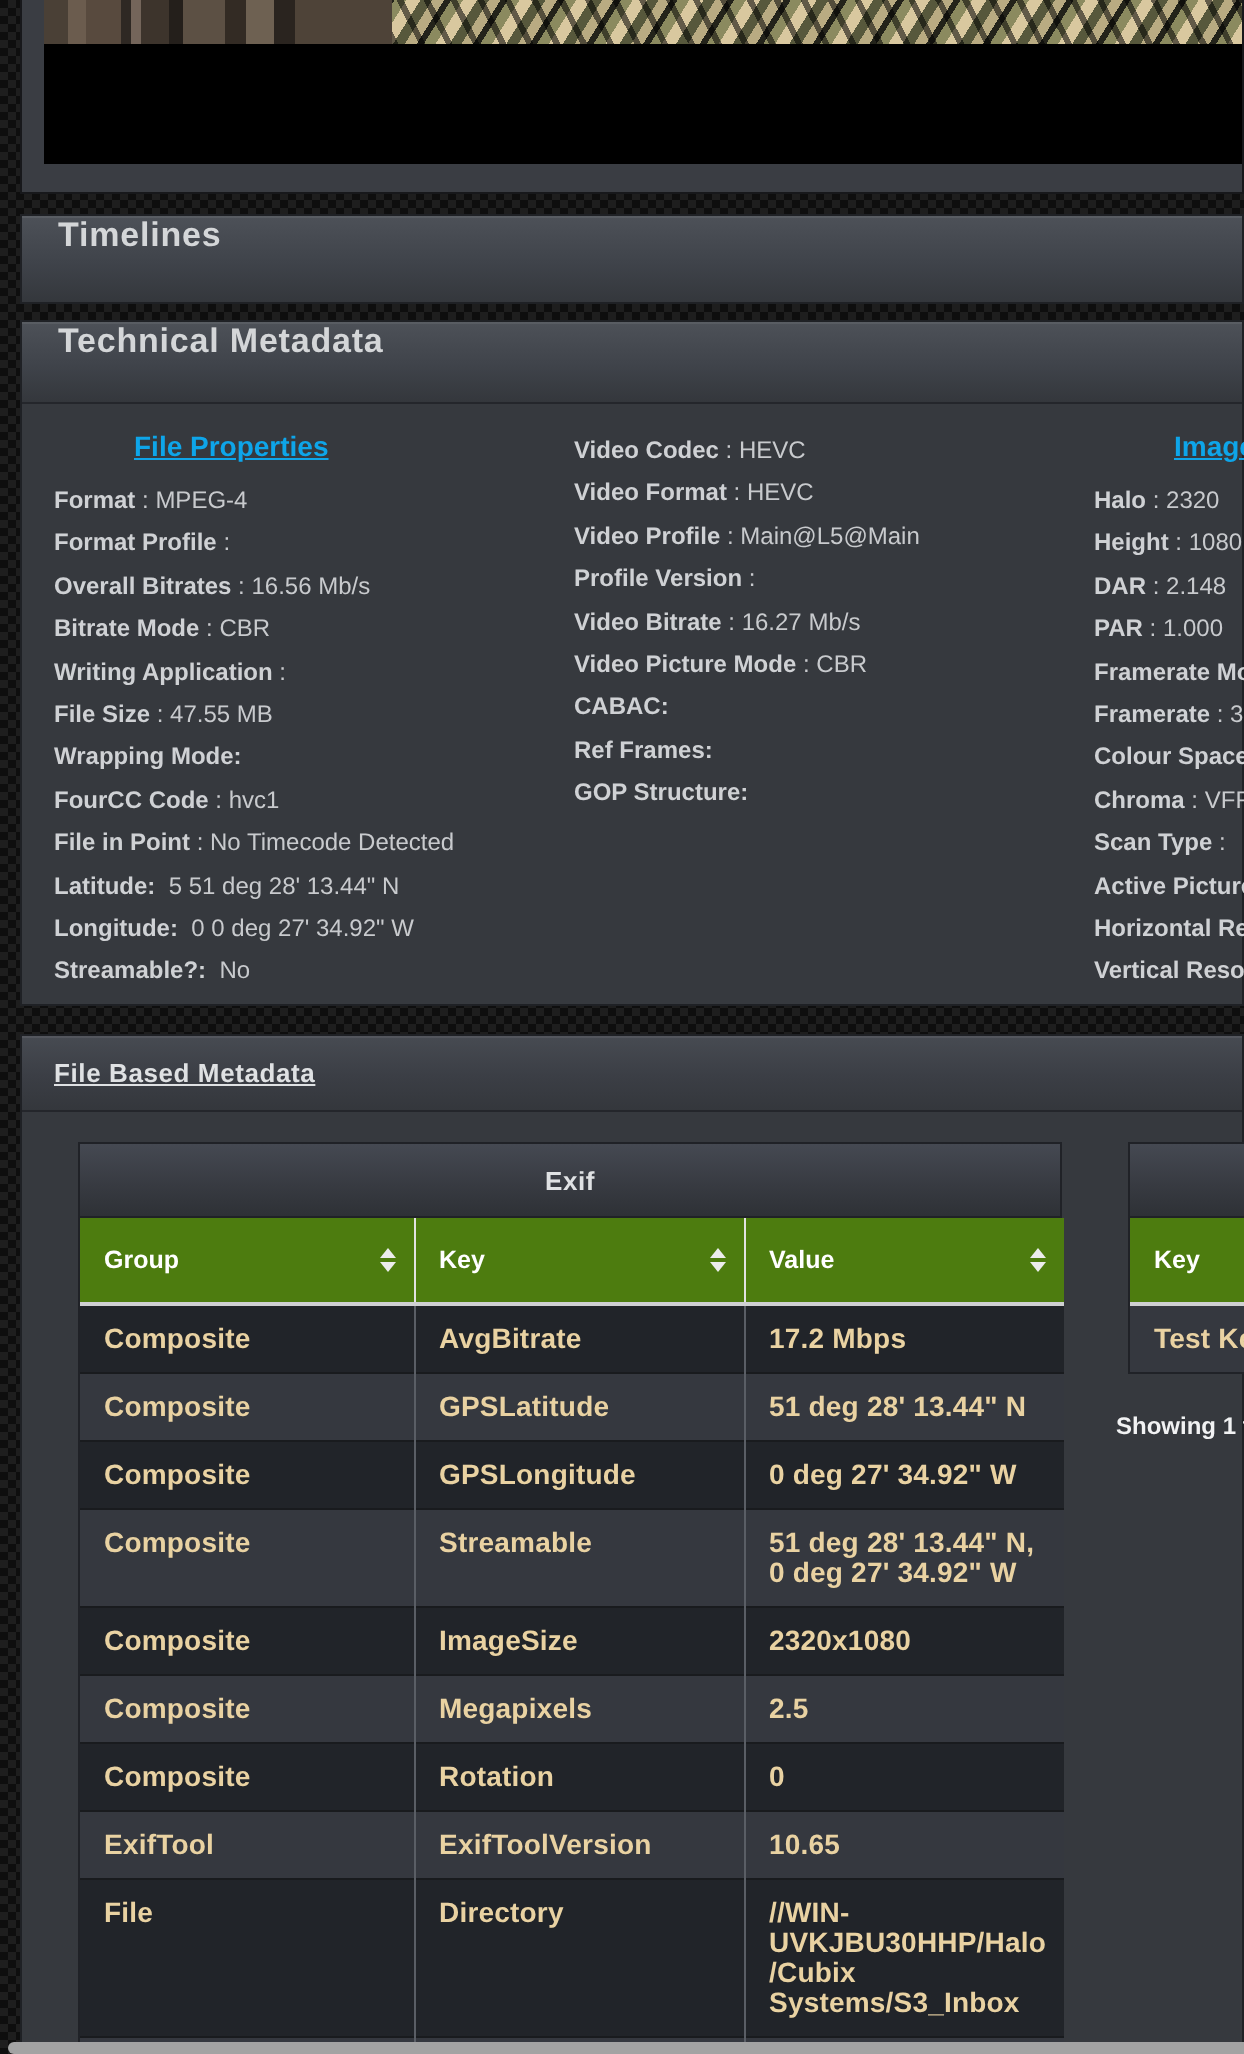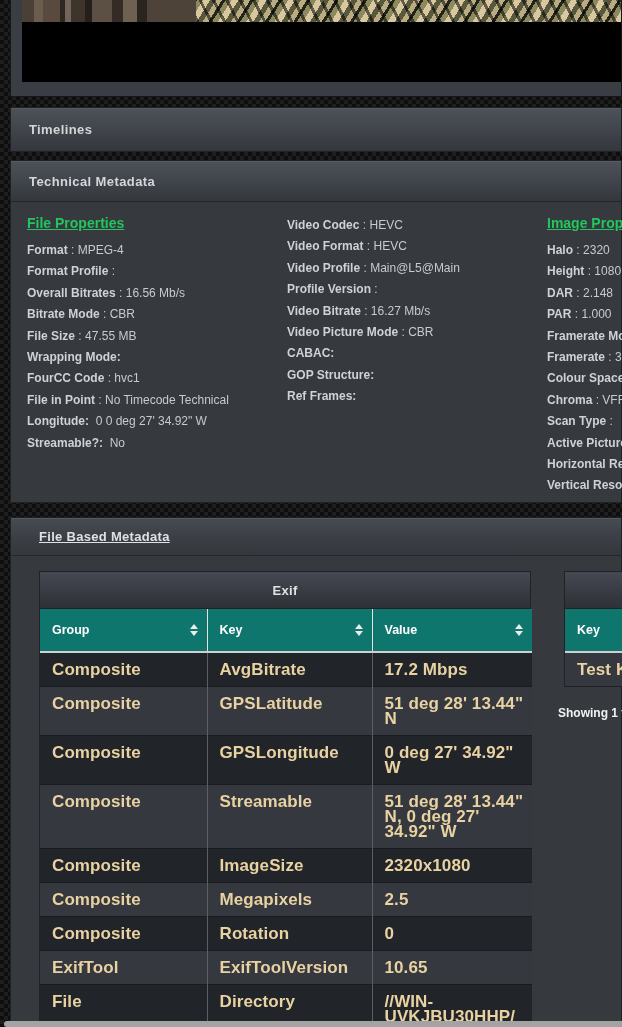--- a/index.html
+++ b/index.html
@@ -7,64 +7,64 @@
     position:relative;width:622px;height:1027px;overflow:hidden;
     font-family:"Liberation Sans",sans-serif;
     background-color:#0e0e0e;
     background-image:
       linear-gradient(45deg,#1e1e1e 25%,transparent 25%,transparent 75%,#1e1e1e 75%),
       linear-gradient(45deg,#1e1e1e 25%,transparent 25%,transparent 75%,#1e1e1e 75%);
     background-position:0 0,4px 4px;background-size:8px 8px;
   }
   .panel{position:absolute;background:#36393e;border:1px solid #1f2125;box-sizing:border-box;}
   .section-bar{
-    height:40px;display:flex;align-items:center;padding:0 18px;
+    height:40px;display:flex;align-items:flex-start;padding:0 18px;
     background:linear-gradient(180deg,#4d5158 0%,#3f434a 55%,#34373c 100%);
     border-bottom:1px solid #24262b;box-shadow:inset 0 1px 0 rgba(255,255,255,.07);
-    color:#d4d6d8;font-size:13px;font-weight:bold;letter-spacing:.4px;
+    color:#d4d6d8;font-size:17px;font-weight:bold;letter-spacing:.4px;
   }
   
   #video-panel{left:10px;top:0;width:612px;height:97px;background:#3a3d43;border:1px solid #17181b;border-top:none;}
   .video-black{position:absolute;left:11px;top:0;right:0;height:82px;background:#000;}
   .video-frame{position:absolute;left:0;top:0;right:0;height:22px;display:flex;overflow:hidden;}
   .frame-wood{width:29%;background:linear-gradient(90deg,#4a4036 0 7%,#6b5c4e 7% 12%,#584a3e 12% 22%,#2e2823 22% 25%,#74655a 25% 28%,#3d342c 28% 36%,#241f1b 36% 40%,#5c5044 40% 52%,#332b24 52% 58%,#6e6152 58% 66%,#2a241f 66% 72%,#4e4338 72% 100%);}
   .frame-camo{flex:1;background:
       repeating-linear-gradient(63deg,rgba(0,0,0,.55) 0 3px,transparent 3px 12px),
       repeating-linear-gradient(-58deg,#d9c89f 0 6px,#8b8a5f 6px 11px,#23231a 11px 14px,#b9ab82 14px 19px,#57583c 19px 24px);}
   
   #timelines-panel{left:10px;top:107px;width:612px;height:45px;}
   #timelines-panel .section-bar{height:100%;border-bottom:none;}
   
   #tech-panel{left:10px;top:160px;width:612px;height:343px;}
   .tech-body{position:relative;height:303px;}
   .tcol{position:absolute;top:13px;width:252px;}
   .tcol0{left:16px;}.tcol1{left:276px;}.tcol2{left:536px;}
-  .col-heading{font-size:14px;font-weight:bold;text-decoration:underline;color:#22c55e;margin-bottom:9px;cursor:pointer;}
+  .col-heading{font-size:14px;font-weight:bold;text-decoration:underline;color:#0ea5e9;margin-bottom:9px;cursor:pointer;margin-left:40px;}
   .prop{font-size:12px;line-height:21.4px;color:#c8cacd;white-space:pre;}
   .prop b{color:#cfd1d4;text-align:center;}
   
   #fbm-panel{left:10px;top:517px;width:612px;height:516px;}
-  .fbm-bar{height:37px;display:flex;align-items:center;padding:0 28px;
+  .fbm-bar{height:37px;display:flex;align-items:center;padding:0 16px;
     background:linear-gradient(180deg,#474b52 0%,#3b3e45 55%,#34373c 100%);
     border-bottom:1px solid #24262b;box-shadow:inset 0 1px 0 rgba(255,255,255,.07);}
   .fbm-bar .fbm-title{color:#dfe1e3;font-size:13px;font-weight:bold;text-decoration:underline;letter-spacing:.3px;cursor:pointer;}
   .sub-panel{position:absolute;border:1px solid #202227;background:#2b2d32;box-sizing:border-box;}
   #exif-wrap{left:28px;top:53px;width:492px;}
   #bexts-wrap{left:553px;top:53px;width:240px;background:transparent;border:none;}
   .sub-title-bar{height:36px;display:flex;align-items:center;padding:0 20px;
     background:linear-gradient(180deg,#454952 0%,#383b42 55%,#2e3136 100%);
     border-bottom:1px solid #202227;color:#dfe1e3;font-size:13px;font-weight:bold;letter-spacing:.3px;justify-content:center;}
   .bex-box{border:1px solid #202227;}
   table.meta{width:100%;border-collapse:collapse;table-layout:fixed;}
   table.meta th{
-    height:42px;background:#0f766e;color:#ffffff;font-size:12.5px;font-weight:bold;
+    height:42px;background:#4d7c0f;color:#ffffff;font-size:12.5px;font-weight:bold;
     text-align:left;padding:0 8px 0 12px;border-bottom:2px solid #cfd0d2;position:relative;cursor:pointer;}
   table.meta th:not(:last-child){border-right:1px solid #e2e2e2;}
   table.meta td{
-    padding:9px 8px 9px 12px;vertical-align:top;color:#e9d2a2;font-size:17px;font-weight:bold;
+    padding:9px 8px 9px 12px;vertical-align:top;color:#e9d2a2;font-size:14px;font-weight:bold;
     line-height:15px;letter-spacing:.1px;border-top:1px solid #191b1e;overflow-wrap:break-word;word-break:break-word;}
   table.meta td:not(:last-child){border-right:1px solid #5a5e65;}
   tr.odd td{background:#212429;}
   tr.even td{background:#35383f;}
   .sort-icon{position:absolute;right:9px;top:50%;transform:translateY(-50%);display:flex;flex-direction:column;align-items:center;}
   .sort-icon .up{width:0;height:0;border-left:4px solid transparent;border-right:4px solid transparent;border-bottom:5px solid #eceded;margin-bottom:2px;}
   .sort-icon .dn{width:0;height:0;border-left:4px solid transparent;border-right:4px solid transparent;border-top:5px solid #eceded;}
   .showing{margin-top:19px;margin-left:-6px;color:#f1f2f3;font-size:12px;font-weight:bold;white-space:nowrap;}
   .h-scrollbar{position:absolute;left:4px;right:0;bottom:0;height:6px;background:#a3a3a3;border-radius:3px 0 0 3px;z-index:20;}
 </style>
@@ -93,38 +93,40 @@
       <span>Technical Metadata</span>
     </div>
     <div class="tech-body">
 
       <div class="tcol tcol0">
         <div class="col-heading">File Properties</div>
         <div class="prop"><b>Format</b><span> : </span><span>MPEG-4</span></div>
         <div class="prop"><b>Format Profile</b><span> : </span><span></span></div>
         <div class="prop"><b>Overall Bitrates</b><span> : </span><span>16.56 Mb/s</span></div>
         <div class="prop"><b>Bitrate Mode</b><span> : </span><span>CBR</span></div>
+        <div class="prop"><b>Writing Application</b><span> : </span><span></span></div>
         <div class="prop"><b>File Size</b><span> : </span><span>47.55 MB</span></div>
         <div class="prop"><b>Wrapping Mode:</b><span></span><span></span></div>
         <div class="prop"><b>FourCC Code</b><span> : </span><span>hvc1</span></div>
-        <div class="prop"><b>File in Point</b><span> : </span><span>No Timecode Technical</span></div>
+        <div class="prop"><b>File in Point</b><span> : </span><span>No Timecode Detected</span></div>
+        <div class="prop"><b>Latitude:</b><span>  </span><span>5 51 deg 28' 13.44" N</span></div>
         <div class="prop"><b>Longitude:</b><span>  </span><span>0 0 deg 27' 34.92" W</span></div>
         <div class="prop"><b>Streamable?:</b><span>  </span><span>No</span></div>
       </div>
 
       <div class="tcol tcol1">
         <div class="prop"><b>Video Codec</b><span> : </span><span>HEVC</span></div>
         <div class="prop"><b>Video Format</b><span> : </span><span>HEVC</span></div>
         <div class="prop"><b>Video Profile</b><span> : </span><span>Main@L5@Main</span></div>
         <div class="prop"><b>Profile Version</b><span> : </span><span></span></div>
         <div class="prop"><b>Video Bitrate</b><span> : </span><span>16.27 Mb/s</span></div>
         <div class="prop"><b>Video Picture Mode</b><span> : </span><span>CBR</span></div>
         <div class="prop"><b>CABAC:</b><span></span><span></span></div>
+        <div class="prop"><b>Ref Frames:</b><span></span><span></span></div>
         <div class="prop"><b>GOP Structure:</b><span></span><span></span></div>
-        <div class="prop"><b>Ref Frames:</b><span></span><span></span></div>
       </div>
 
       <div class="tcol tcol2">
         <div class="col-heading">Image Properties</div>
         <div class="prop"><b>Halo</b><span> : </span><span>2320</span></div>
         <div class="prop"><b>Height</b><span> : </span><span>1080</span></div>
         <div class="prop"><b>DAR</b><span> : </span><span>2.148</span></div>
         <div class="prop"><b>PAR</b><span> : </span><span>1.000</span></div>
         <div class="prop"><b>Framerate Mode</b><span></span></div>
         <div class="prop"><b>Framerate</b><span> : </span><span>3</span></div>

